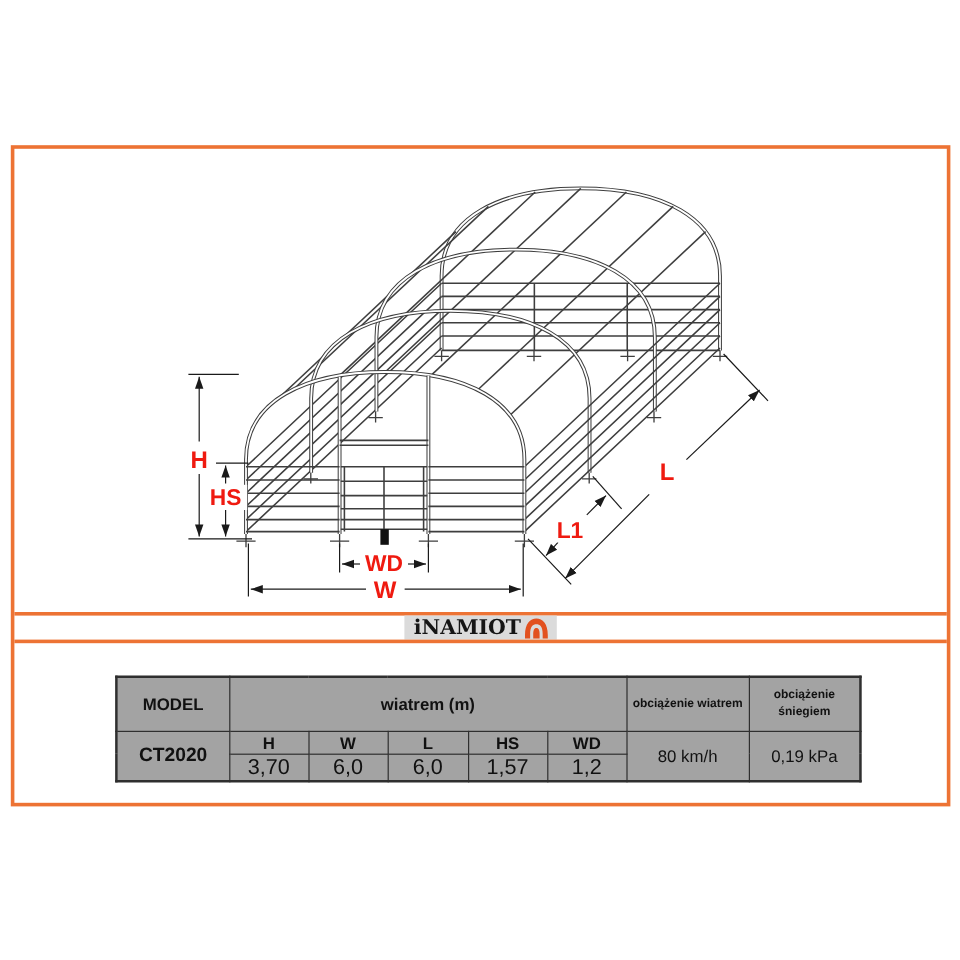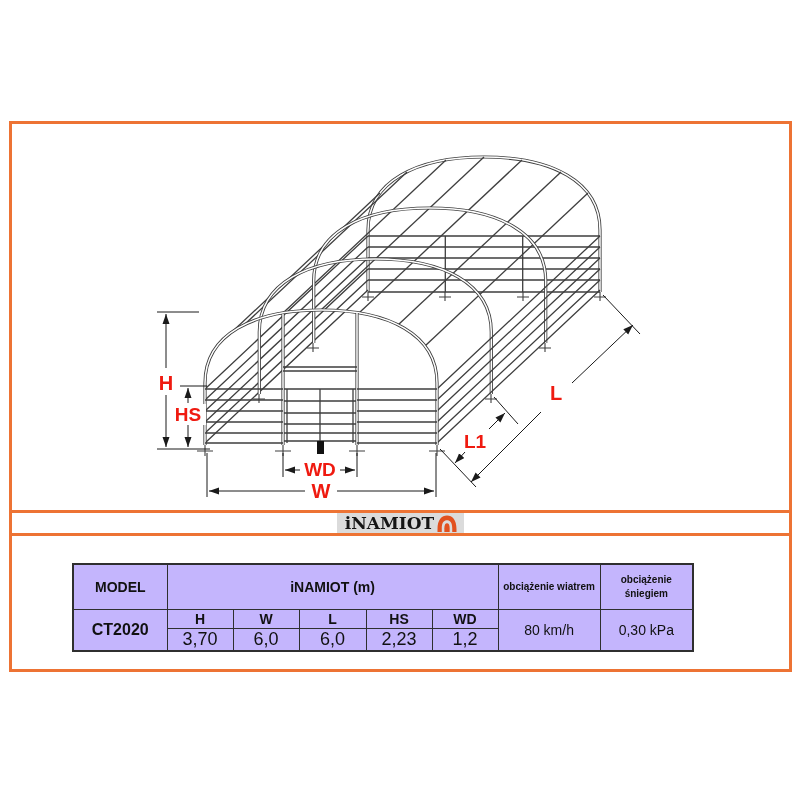--- a/index.html
+++ b/index.html
@@ -18,22 +18,22 @@
   .hdiv{position:absolute;left:0;width:777px;height:3px;background:var(--orange);}
   .hdiv.d1{top:386px;} .hdiv.d2{top:409px;}
 
   .logo-strip{position:absolute;left:0;top:389px;width:777px;height:20px;
               display:flex;align-items:center;justify-content:center;}
   .logo-badge{display:flex;align-items:center;gap:2px;background:var(--logo_bg);
               padding:1px 6px 1px 8px;height:20px;box-sizing:border-box;}
   .logo-text{font-family:"DejaVu Serif","Liberation Serif",serif;font-weight:bold;
              font-size:17px;line-height:18px;color:#151515;letter-spacing:0px;}
 
-  .spec-table{position:absolute;left:60px;top:439px;border-collapse:collapse;
-              table-layout:fixed;width:620px;background:#c4b5fd;}
+  .spec-table{position:absolute;left:84px;top:439px;border-collapse:collapse;
+              table-layout:fixed;width:620px;background:#a3a3a3;}
   .spec-table th,.spec-table td{border:1px solid var(--table_border);text-align:center;
               vertical-align:middle;padding:0;color:#111;overflow:hidden;}
   .spec-table{border:2px solid var(--table_border);}
   .row-head{height:45px;} .row-sub{height:19px;margin-top:20px;} .row-val{height:18px;}
   .th-main{font-weight:bold;font-size:14px;}
   .th-load{font-weight:bold;font-size:10px;line-height:1.35;}
   .td-model{font-weight:bold;font-size:16px;}
   .th-dim{font-weight:bold;font-size:14px;}
   .td-val{font-weight:normal;font-size:18px;}
   .td-load{font-weight:normal;font-size:14px;}
@@ -210,37 +210,37 @@
         <col style="width:66px">
       <col style="width:67px">
         <col style="width:66px">
         <col style="width:66px">
       <col style="width:102px">
         <col style="width:93px">
     </colgroup>
     <tbody>
         <tr class="row-head">
       <th class="th-main">MODEL</th>
-      <th class="th-main" colspan="5">iNAMIOT (m)</th>
+      <th class="th-main" colspan="5">wiatrem (m)</th>
       <th class="th-load">obciążenie wiatrem</th>
       <th class="th-load">obciążenie śniegiem</th>
     </tr>
     <tr class="row-sub">
       <td class="td-model" rowspan="2">CT2020</td>
       <th class="th-dim">H</th>
       <th class="th-dim">W</th>
       <th class="th-dim">L</th>
       <th class="th-dim">HS</th>
       <th class="th-dim">WD</th>
       <td class="td-load" rowspan="2">80 km/h</td>
-      <td class="td-load" rowspan="2">0,30 kPa</td>
+      <td class="td-load" rowspan="2">0,19 kPa</td>
     </tr>
     <tr class="row-val">
       <td class="td-val">3,70</td>
       <td class="td-val">6,0</td>
       <td class="td-val">6,0</td>
-      <td class="td-val">2,23</td>
+      <td class="td-val">1,57</td>
       <td class="td-val">1,2</td>
     </tr>
   </tbody>
     </table>
 
 </div>
 
 </body></html>

